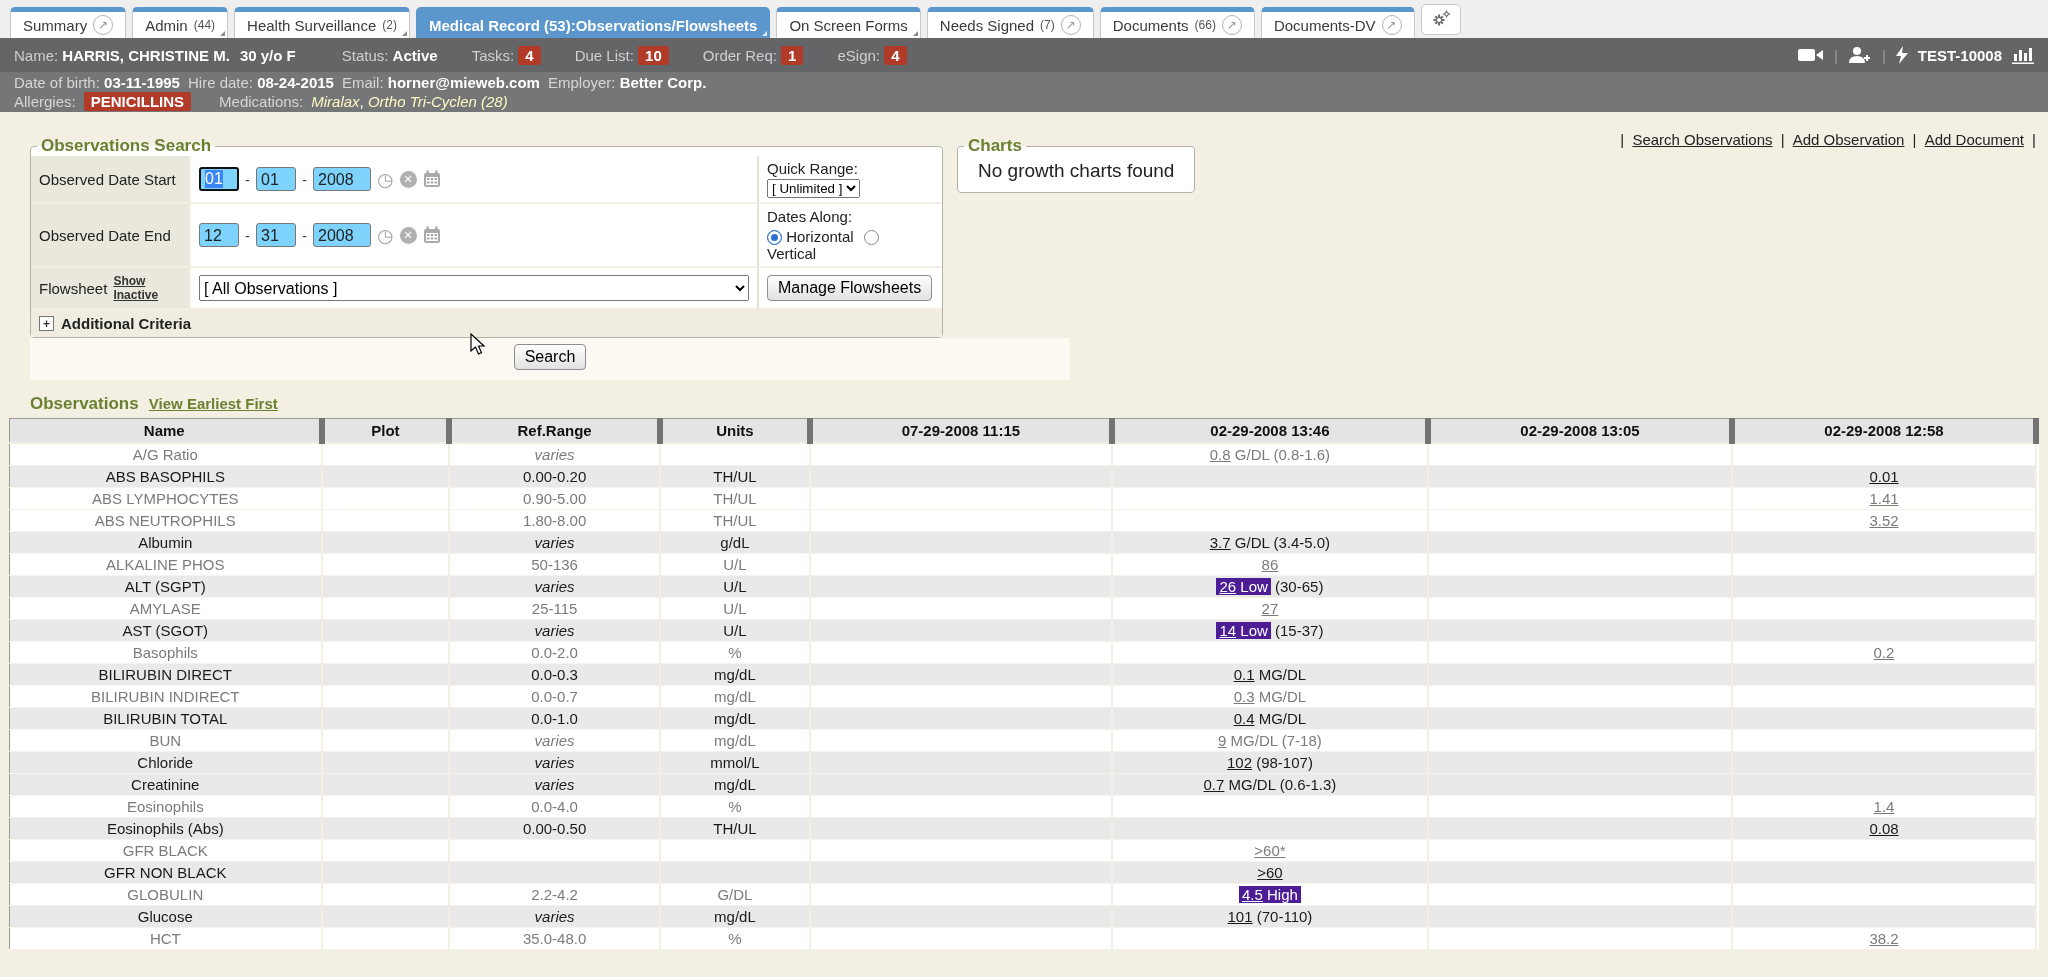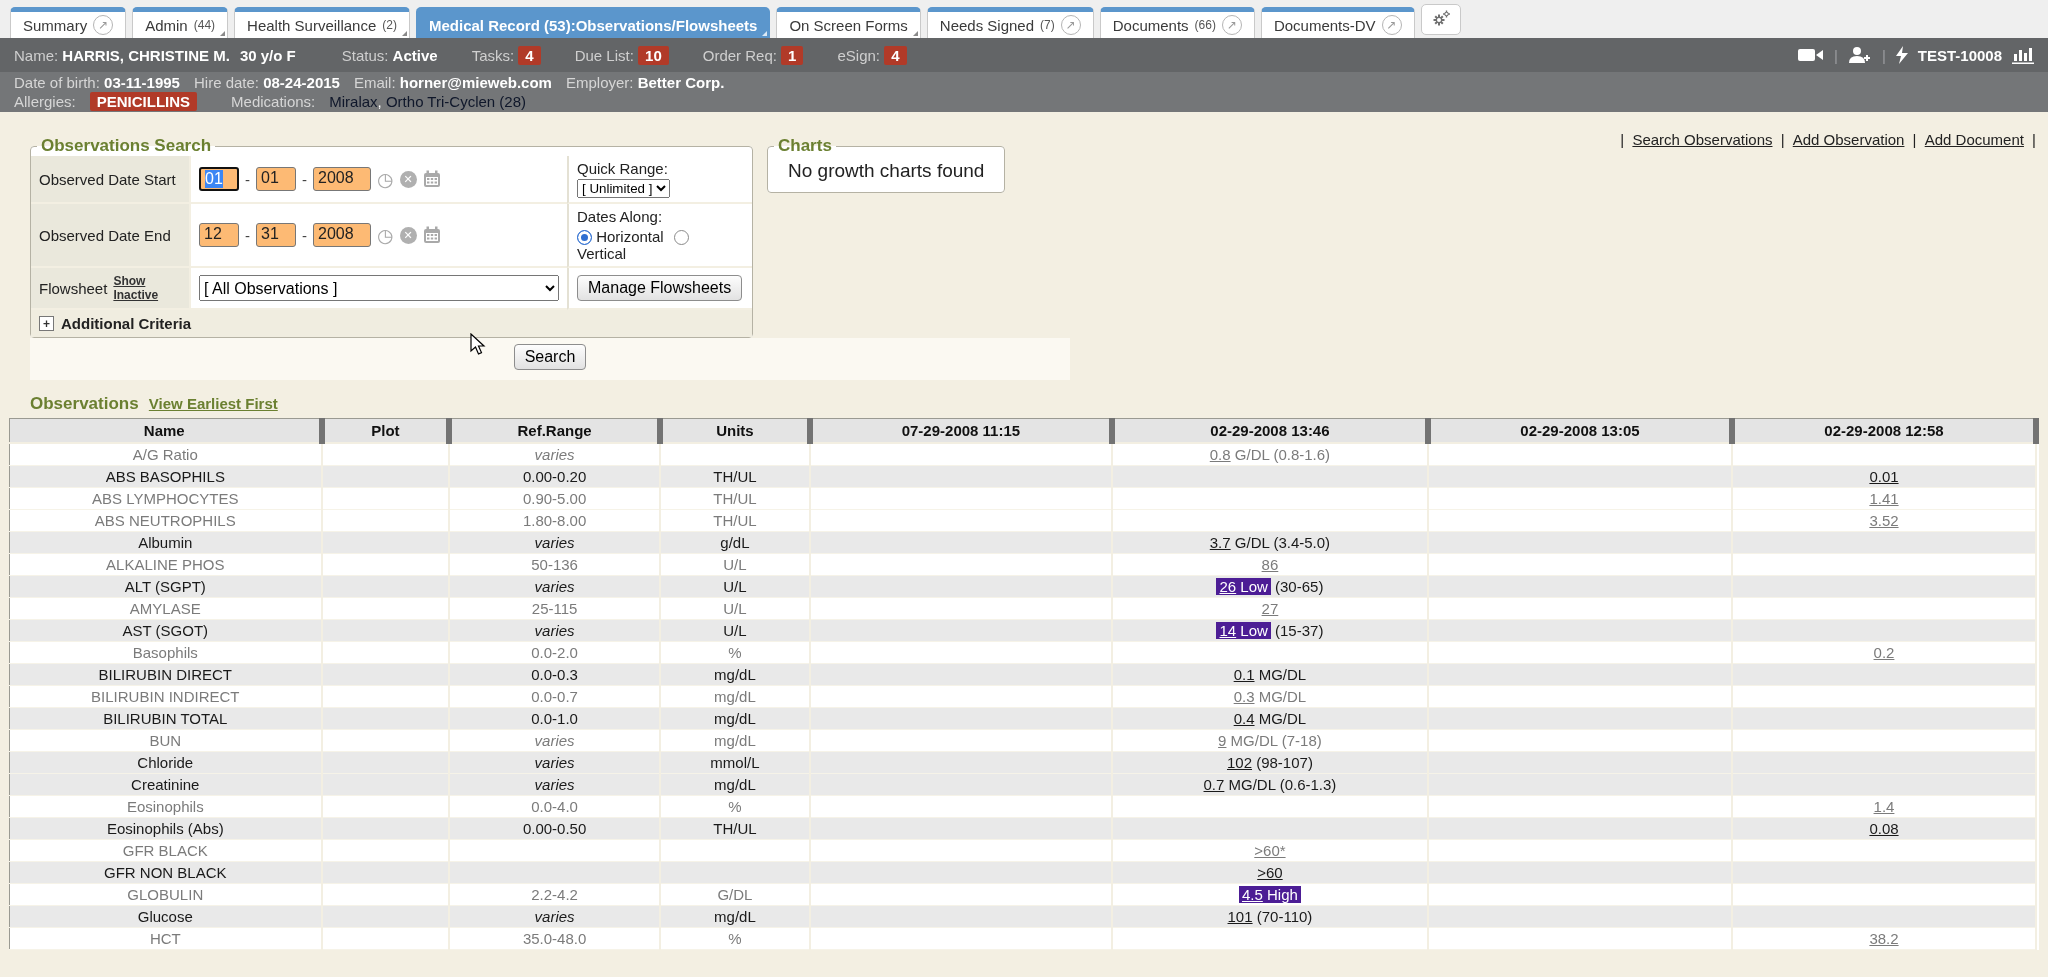--- a/index.html
+++ b/index.html
@@ -22,40 +22,40 @@
     background:#fff; border:1px solid #c9c9c9; border-radius:5px; margin-bottom:0px; align-self:center; cursor:pointer; }
 
   
   .pbar { height:34px; background:#636567; display:flex; align-items:center; padding:0 14px; gap:10px; color:#fff; }
   .pbar .lbl { color:#cfcfcf; }
   .pbar .val { color:#fff; font-weight:bold; }
   .rbadge { background:#b13a28; color:#fff; font-weight:bold; padding:1px 7px; border-radius:2px; display:inline-block; }
   .pbar .spacer { flex:1; }
   .pbar .divider { color:#9b9d9f; }
   .ibar { height:40px; background:#747678; color:#fff; padding:1px 14px; display:flex; flex-direction:column; justify-content:center; gap:1px; }
-  .ibar .line { display:flex; align-items:center; gap:14px; height:19px; }
+  .ibar .line { display:flex; align-items:center; gap:8px; height:19px; }
   .ibar .lbl { color:#d6d6d6; }
   .ibar .val { font-weight:bold; }
-  .goldlink { color:#0f172a; text-decoration:none; cursor:pointer; }
+  .goldlink { color:#fef9c3; text-decoration:none; cursor:pointer;font-style:italic; }
 
   
   .links-row { position:absolute; top:131px; right:12px; font-size:15px; color:#222; }
   .links-row a { color:#222; text-decoration:underline; margin:0 4px; cursor:pointer; }
 
   
   .panels { display:flex; align-items:flex-start; margin:24px 0 0 30px; gap:14px; }
   fieldset.panel { border:1px solid #b5b2a4; border-radius:4px; background:#fff; }
   fieldset.panel legend { color:#6b8031; font-weight:bold; font-size:17px; margin-left:6px; padding:0 4px; }
-  .search-fs { width:723px; }
+  .search-fs { width:913px; }
   .frm { display:grid; grid-template-columns:160px 1fr 185px; }
   .cell { padding:6px 8px; border-bottom:2px solid #f3efe2; display:flex; align-items:center; gap:6px; }
   .lblcell { background:#eae8dc; border-right:2px solid #f3efe2; font-size:15px; color:#222; }
   .rightcol { border-left:2px solid #e4e1d4; padding:4px 8px; }
-  .dtbox { display:inline-flex; align-items:flex-start; min-width:40px; height:24px; padding:1px 4px;
-    border:1px solid #777; border-radius:3px; background:#fdba74; font-size:16px; }
+  .dtbox { display:inline-flex; align-items:flex-end; min-width:40px; height:24px; padding:1px 4px;
+    border:1px solid #777; border-radius:3px; background:#7dd3fc; font-size:16px; }
   .dtbox.yr { min-width:58px; }
   .dtbox.focused { border:2px solid #111; }
   .dtbox .sel { background:#3c86f4; color:#fff; }
   .dash { color:#444; }
   .ficon { color:#a9a9a9; font-size:19px; line-height:1; cursor:pointer; }
   .xicon { display:inline-flex; width:17px; height:17px; border-radius:50%; background:#b0b0b0; color:#fff;
     font-size:11px; align-items:center; justify-content:center; font-weight:bold; cursor:pointer; }
   .sel-wide { width:100%; height:26px; font-size:16px; }
   .showinactive { font-size:12px; text-decoration:underline; color:#333; cursor:pointer; font-weight:bold; }
   .gbtn { background:linear-gradient(#fdfdfd,#e2e2e2); border:1px solid #8d8d8d; border-radius:4px;

